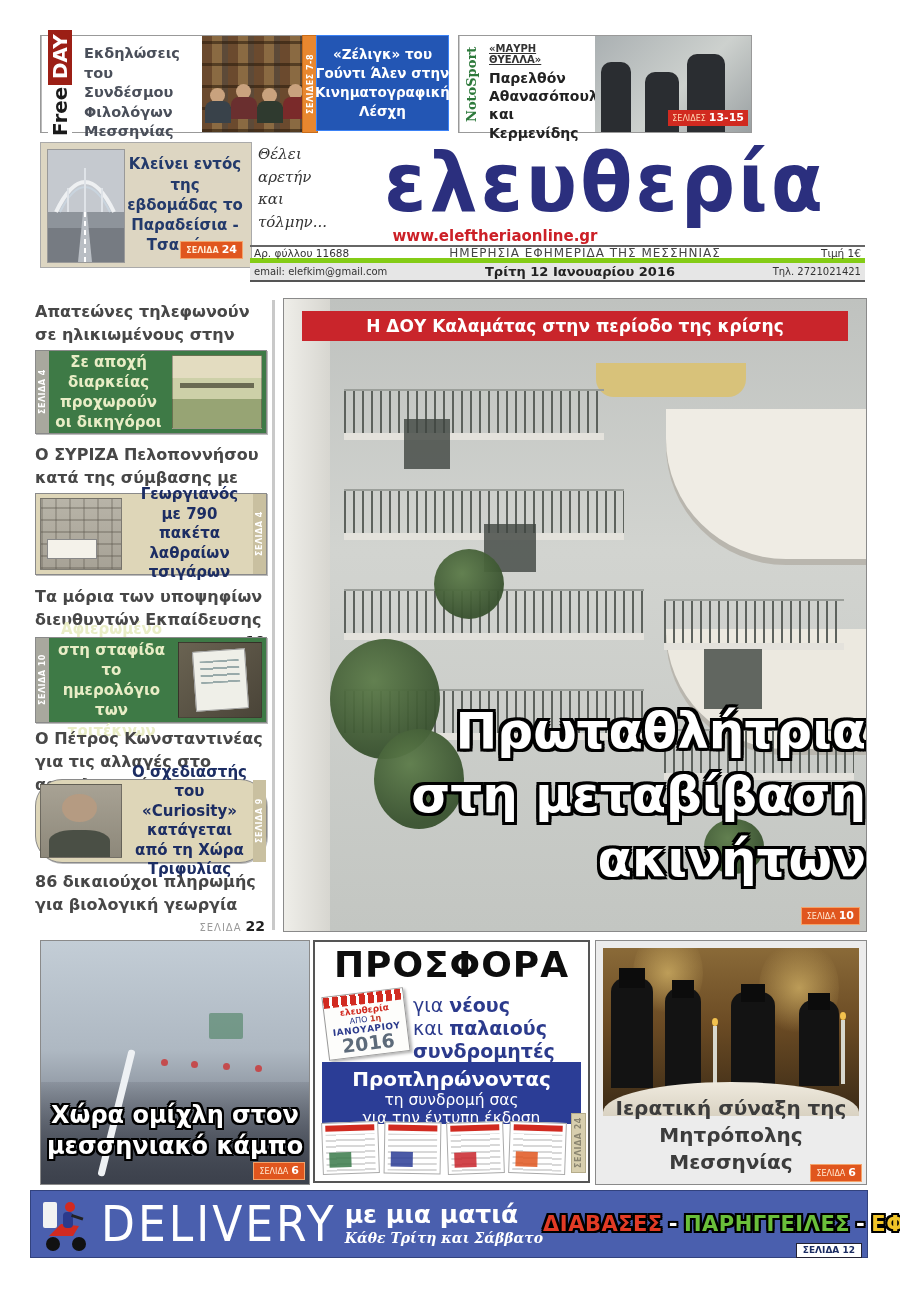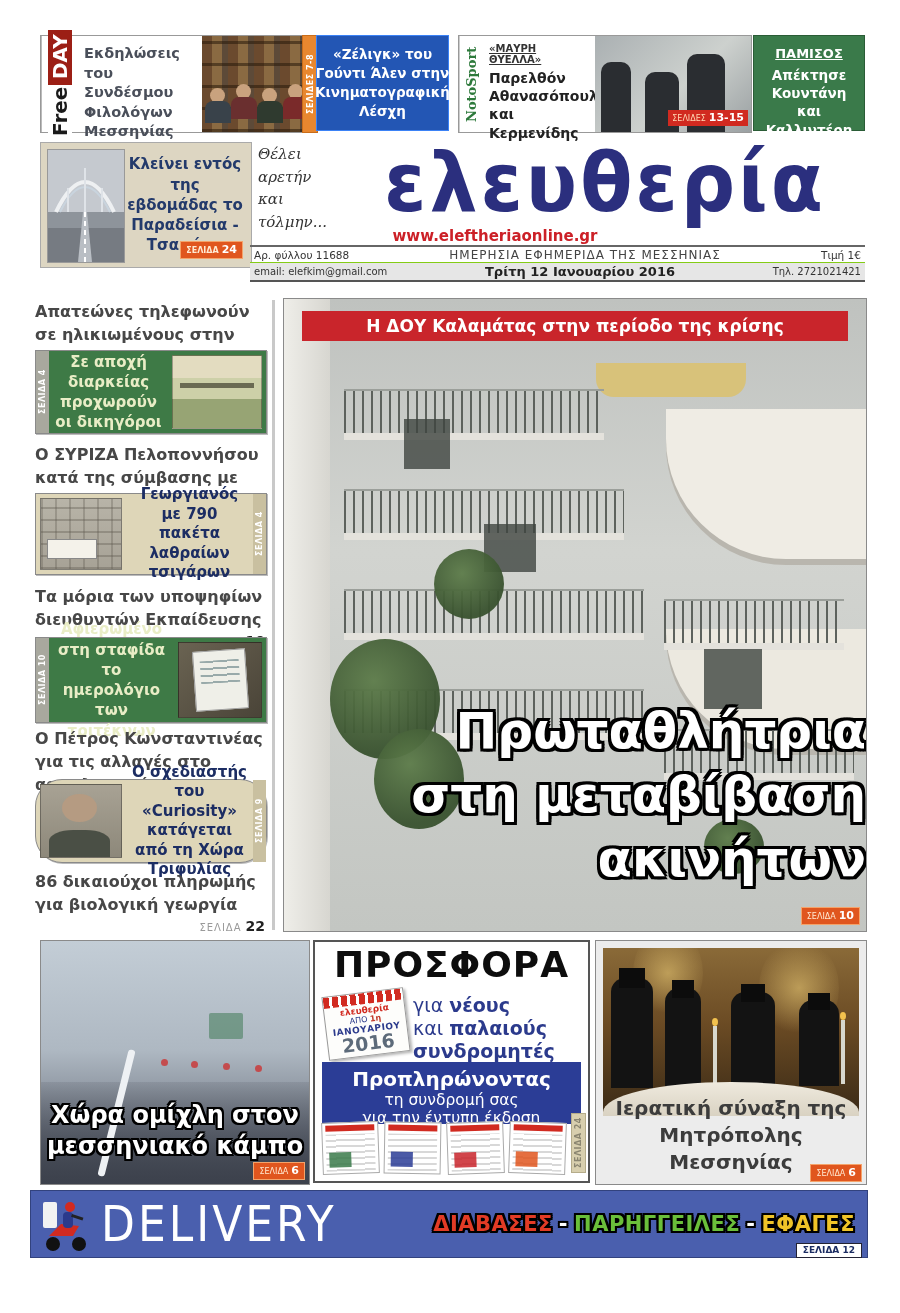--- a/index.html
+++ b/index.html
@@ -62,21 +62,21 @@
     display:flex;padding:6px;box-sizing:border-box;}
   .photo-bridge{width:76px;height:100%;background:linear-gradient(180deg,#c5c9cf 0 55%,#8e949b 55% 70%,#767b82 70%);
     position:relative;border:1px solid #999;flex:none;overflow:hidden;}
   .bridge-text{flex:1;display:flex;flex-direction:column;align-items:center;justify-content:center;
     text-align:center;font-weight:bold;color:#233a6b;font-size:15px;line-height:1.35;position:relative;padding:0 2px;}
   .slogan{left:258px;top:143px;width:90px;font-family:"DejaVu Serif","Liberation Serif",serif;
     font-style:italic;font-size:15px;color:#333;line-height:1.5;}
   .logo{left:345px;top:142px;width:520px;text-align:center;font-weight:bold;color:#2b2f7e;
     font-size:76px;line-height:1.0;letter-spacing:3px;transform:scaleY(1.08);transform-origin:top;}
   .website{left:350px;top:227px;width:290px;text-align:center;color:#cc2027;font-weight:bold;font-size:15px;}
-  .inforow1{left:250px;top:245px;width:615px;height:18px;border-top:2px solid #666;border-bottom:1px solid #84cc16;
+  .inforow1{left:250px;top:245px;width:615px;height:18px;border-top:2px solid #666;border-bottom:5px solid #84cc16;
     display:flex;justify-content:space-between;align-items:center;font-size:10.5px;color:#333;padding:4px 4px;box-sizing:border-box;}
   .inforow1 .mid{font-size:12px;letter-spacing:1px;color:#444;}
   .inforow2{left:250px;top:263px;width:615px;height:19px;background:#e6e6e6;border-bottom:2px solid #555;
     display:flex;justify-content:space-between;align-items:center;font-size:10px;color:#333;padding:0 4px;box-sizing:border-box;}
   .inforow2 .mid{font-size:13px;font-weight:bold;color:#222;}
 
   
   .side-item{left:35px;width:230px;}
   .side-title{font-size:16px;font-weight:bold;color:#474747;line-height:1.45;}
   .sbox{display:flex;border:1px solid #8a8a8a;box-shadow:1px 1px 0 #bbb;}
@@ -229,24 +229,20 @@
     <div class="photo-noto">
       <div class="fig" style="left:6px;bottom:0;width:30px;height:70px;"></div>
       <div class="fig" style="left:50px;bottom:0;width:34px;height:60px;"></div>
       <div class="fig" style="left:92px;bottom:0;width:38px;height:78px;"></div>
       <div class="noto-badge">
         <span>ΣΕΛΙΔΕΣ</span>
           <b>13-15</b>
       </div>
     </div>
   </div>
-  <div class="abs pamisos-box">
-    <div class="k">ΠΑΜΙΣΟΣ</div>
-    <div class="t">Απέκτησε Κουντάνη και Καλλιντέρη</div>
-  </div>
 
   <div class="abs bridge-box">
     <div class="photo-bridge">
       <svg width="74" height="112" viewBox="0 0 74 112">
         <path d="M8 62 Q37 2 66 62" fill="none" stroke="#eef0f2" stroke-width="4"></path>
         <path d="M12 62 Q37 12 62 62" fill="none" stroke="#c9d4de" stroke-width="2"></path>
         <line x1="20" y1="38" x2="20" y2="62" stroke="#dfe3e8" stroke-width="2"></line>
         <line x1="37" y1="18" x2="37" y2="62" stroke="#dfe3e8" stroke-width="2"></line>
         <line x1="54" y1="38" x2="54" y2="62" stroke="#dfe3e8" stroke-width="2"></line>
         <polygon points="30,112 44,112 39,62 35,62" fill="#b9bec4"></polygon>
@@ -477,20 +473,24 @@
     <svg class="scooter" viewBox="0 0 58 56">
       <rect x="4" y="6" width="14" height="26" rx="2" fill="#f2f2f2"></rect>
       <circle cx="14" cy="48" r="7" fill="#111"></circle>
         <circle cx="40" cy="48" r="7" fill="#111"></circle>
       <path d="M10 40 L34 40 L40 30 L22 28 Z" fill="#d12a20"></path>
       <rect x="24" y="16" width="10" height="16" rx="4" fill="#2b3a8c"></rect>
       <circle cx="31" cy="11" r="5" fill="#d12a20"></circle>
       <rect x="33" y="18" width="12" height="3" fill="#222" transform="rotate(18 33 18)"></rect>
     </svg>
     <div class="dlv-title">DELIVERY</div>
+    <div class="dlv-mid">
+      <div class="dlv-sub">με μια ματιά</div>
+      <div class="dlv-sched">Κάθε Τρίτη και Σάββατο</div>
+    </div>
     <div class="dlv-words">
       <span class="w-red">ΔΙΑΒΑΣΕΣ</span>
       <span class="w-white">-</span>
       <span class="w-green">ΠΑΡΗΓΓΕΙΛΕΣ</span>
       <span class="w-white">-</span>
       <span class="w-yellow">ΕΦΑΓΕΣ</span>
 
     </div>
   </div>
   <div class="abs dlv-badge">ΣΕΛΙΔΑ 12</div>

